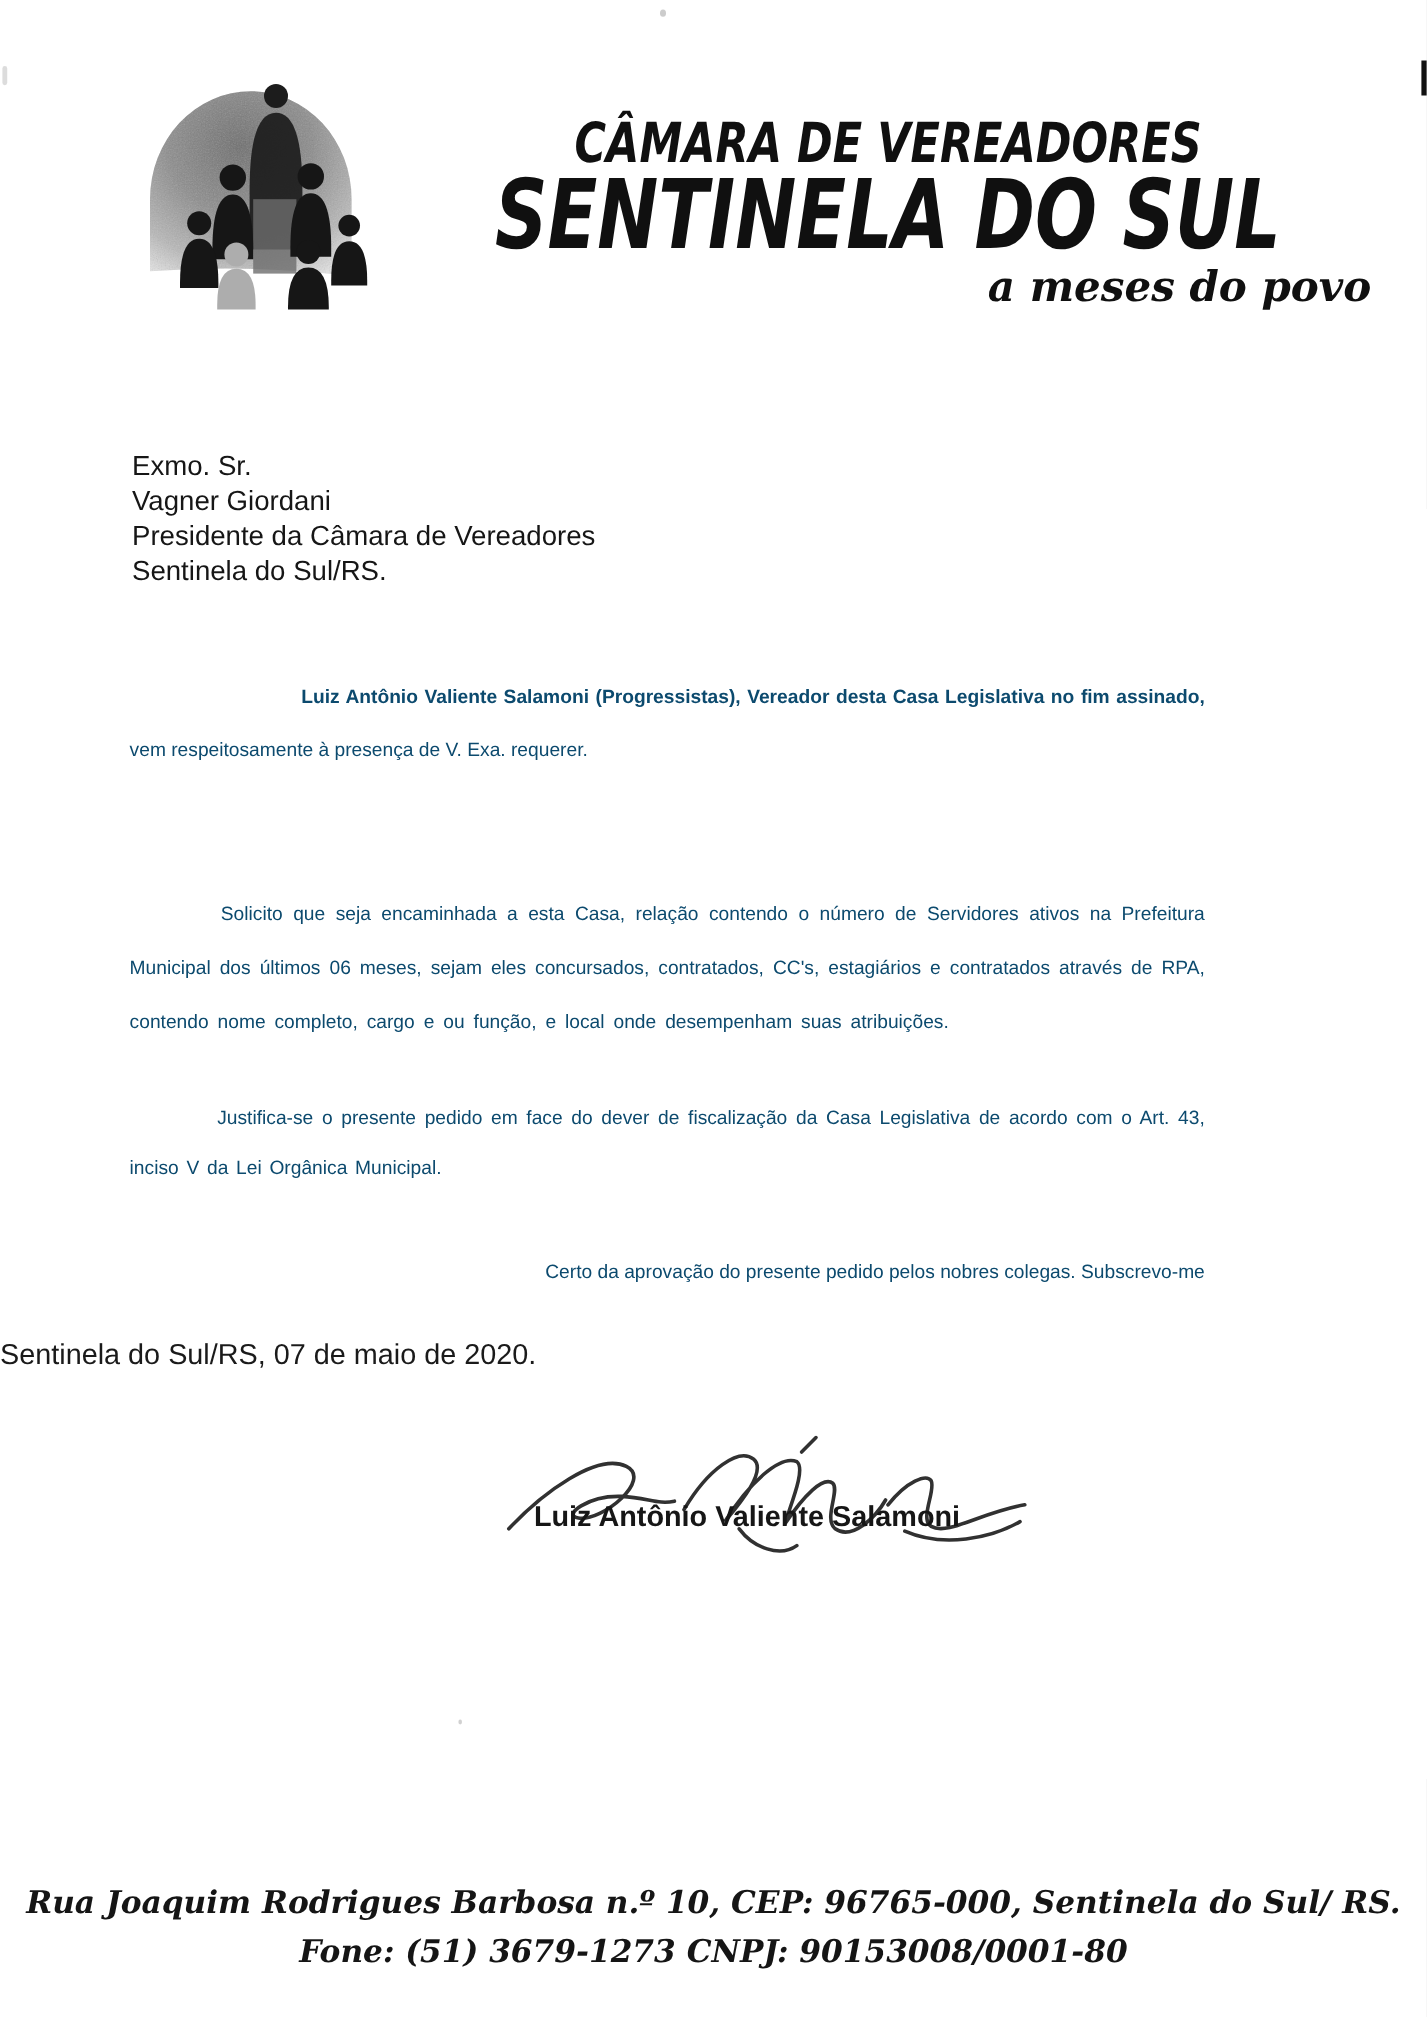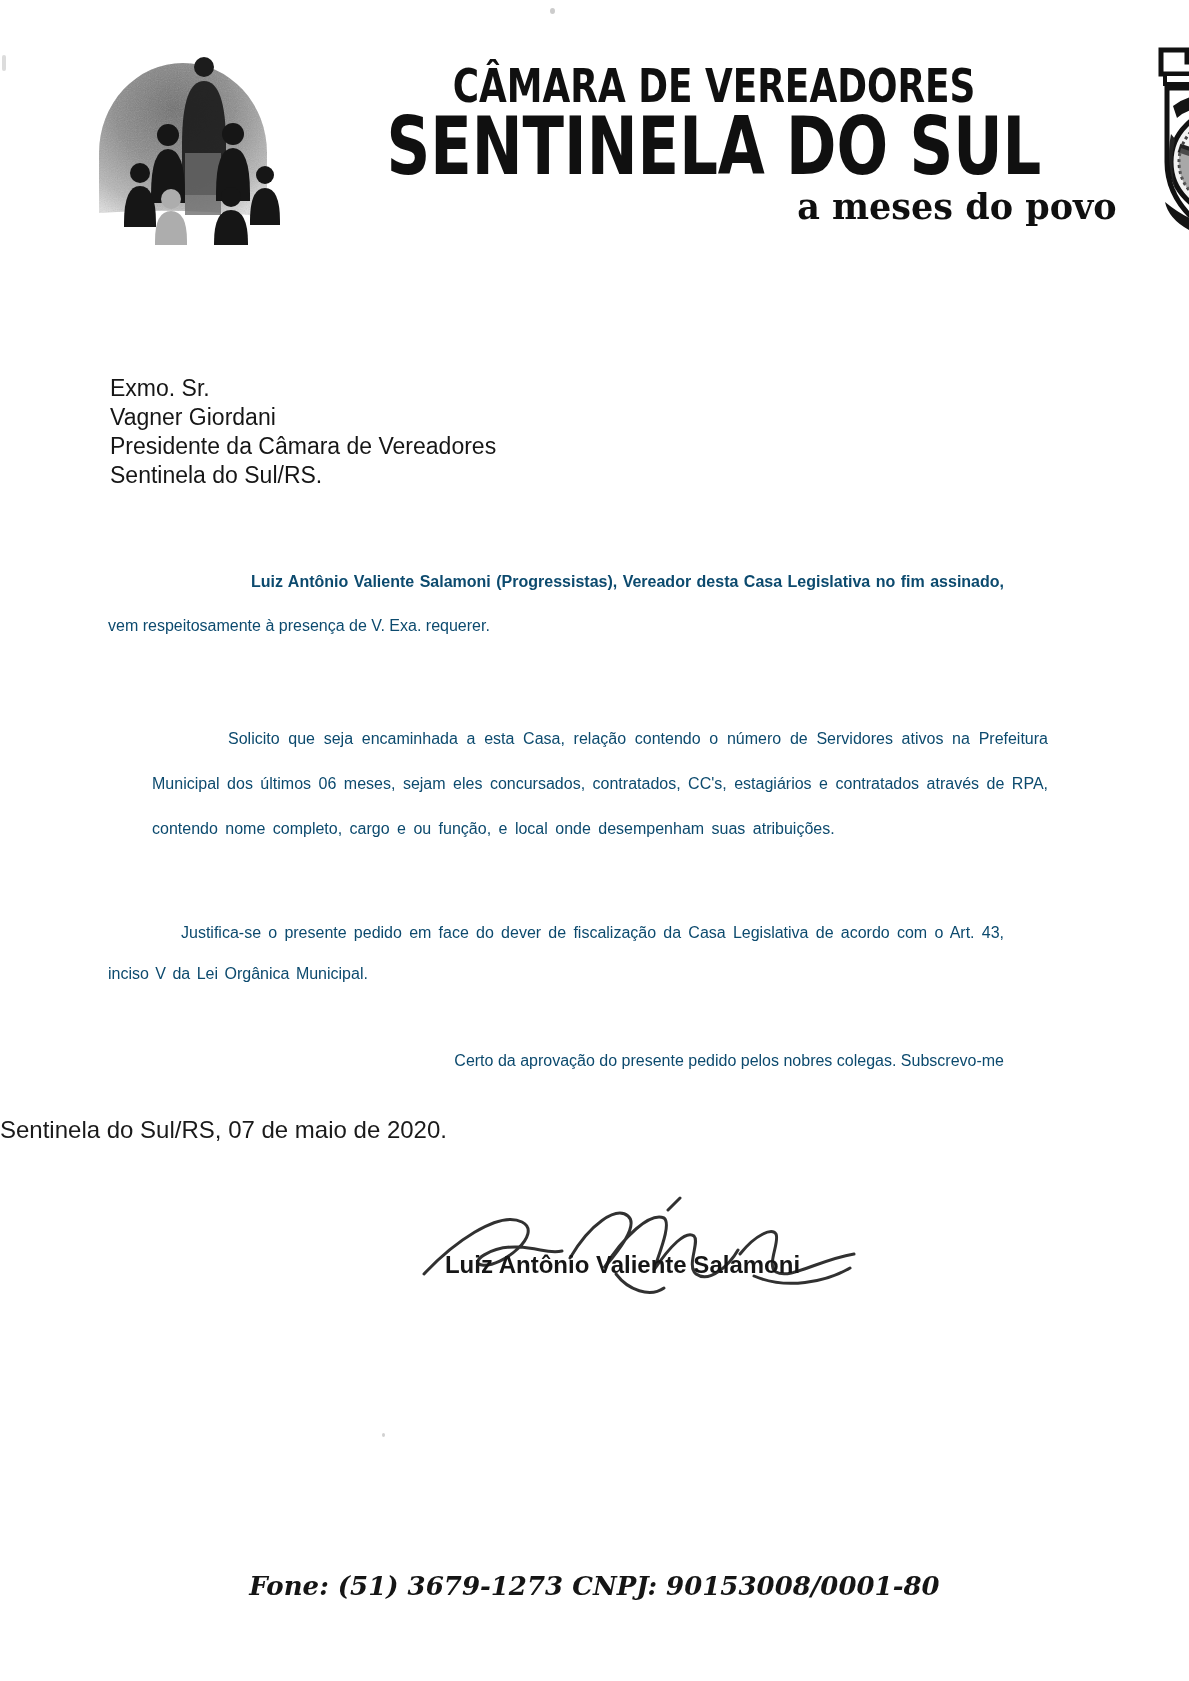--- a/index.html
+++ b/index.html
@@ -6,21 +6,21 @@
   .page{
     position:relative;
     width:1189px;height:1681px;
     margin:0 auto;
     background:#fff;
     font-family:"Liberation Sans",sans-serif;
     color:#161616;
     overflow:hidden;
   }
   
-  .header{position:absolute;top:44px;left:83px;width:1000px;height:215px;display:flex;align-items:flex-start;}
+  .header{position:absolute;top:44px;left:109px;width:1000px;height:215px;display:flex;align-items:flex-end;font-style:italic;}
   .logo-left{width:200px;height:202px;flex:0 0 auto;}
   .header-center{flex:1 1 auto;padding-top:18px;text-align:center;}
   .org1{
     font-family:"DejaVu Sans",sans-serif;font-weight:bold;
     font-size:46px;line-height:48px;letter-spacing:0px;color:#101010;
     display:inline-block;transform:scaleX(.78);transform-origin:center;white-space:nowrap;
   }
   .org2{
     font-family:"DejaVu Sans",sans-serif;font-weight:bold;
     font-size:80px;line-height:78px;color:#101010;
@@ -37,21 +37,21 @@
   .doc-title{
     position:absolute;top:316px;left:0;width:1189px;
     text-align:center;font-weight:bold;font-size:24px;color:#111;
   }
   .addressee{position:absolute;top:374px;left:110px;font-size:23px;line-height:29px;}
   .para{
     position:absolute;left:108px;width:896px;
     font-size:16px;text-align:justify;color:#0c4a6e;
   }
   .intro{top:544px;line-height:44px;text-indent:143px;}
-  .p1{top:700px;line-height:45px;text-indent:76px;word-spacing:3px;margin-left:44px;}
+  .p1{top:724px;line-height:45px;text-indent:76px;word-spacing:3px;}
   .p2{top:888px;line-height:41px;text-indent:73px;word-spacing:2px;margin-top:24px;}
   .closing{top:1031px;line-height:28px;text-indent:62px;text-align:right;}
   .dateline{
     position:absolute;top:1116px;left:0;width:1090px;
     text-align:left;font-size:24px;color:#1a1a1a;
   }
   .signature{position:absolute;top:1196px;left:0;width:1189px;height:130px;text-align:center;}
   .sig-scribble{position:absolute;left:418px;top:-2px;width:445px;height:112px;}
   .sig-name{position:relative;margin-top:55px;font-weight:bold;font-size:24px;transform:translateX(28px);}
   .sig-role{position:relative;margin-top:3px;font-size:23px;}
@@ -198,19 +198,20 @@
         <path d="M322,60 C338,40 354,34 358,40 C362,48 348,72 358,78 C372,86 400,66 436,60"></path>
         <path d="M250,16 L262,4"></path>
         <path d="M336,82 C368,96 408,88 432,74"></path>
         <path d="M198,80 C210,96 232,104 246,94"></path>
       </g>
     </svg>
     <div class="sig-name">Luiz Antônio Valiente Salamoni</div>
   </div>
 
   <div class="footer">
+    <div>Rua Joaquim Rodrigues Barbosa n.º 10, CEP: 96765-000, Sentinela do Sul/ RS.</div>
     <div>Fone: (51) 3679-1273 CNPJ: 90153008/0001-80</div>
   </div>
 
   <div class="speck s1"></div>
   <div class="speck s2"></div>
   <div class="speck s3"></div>
 </div>
 
 </body></html>

